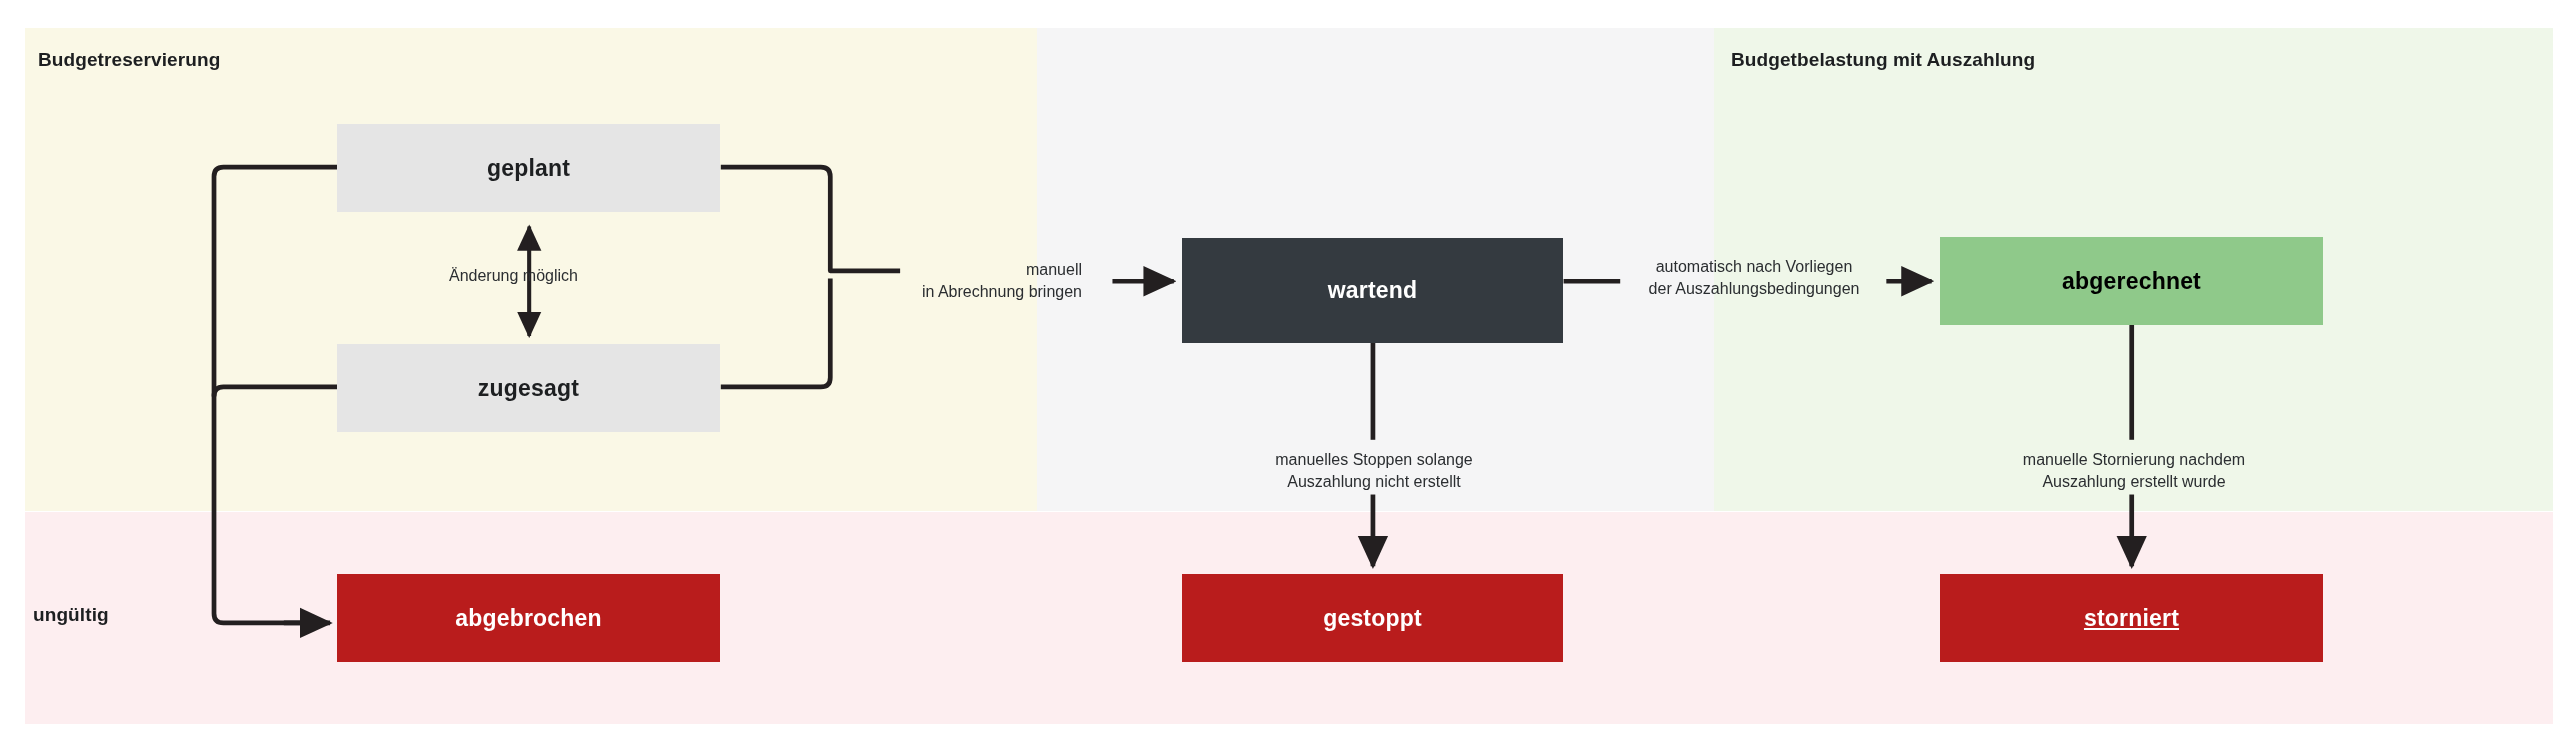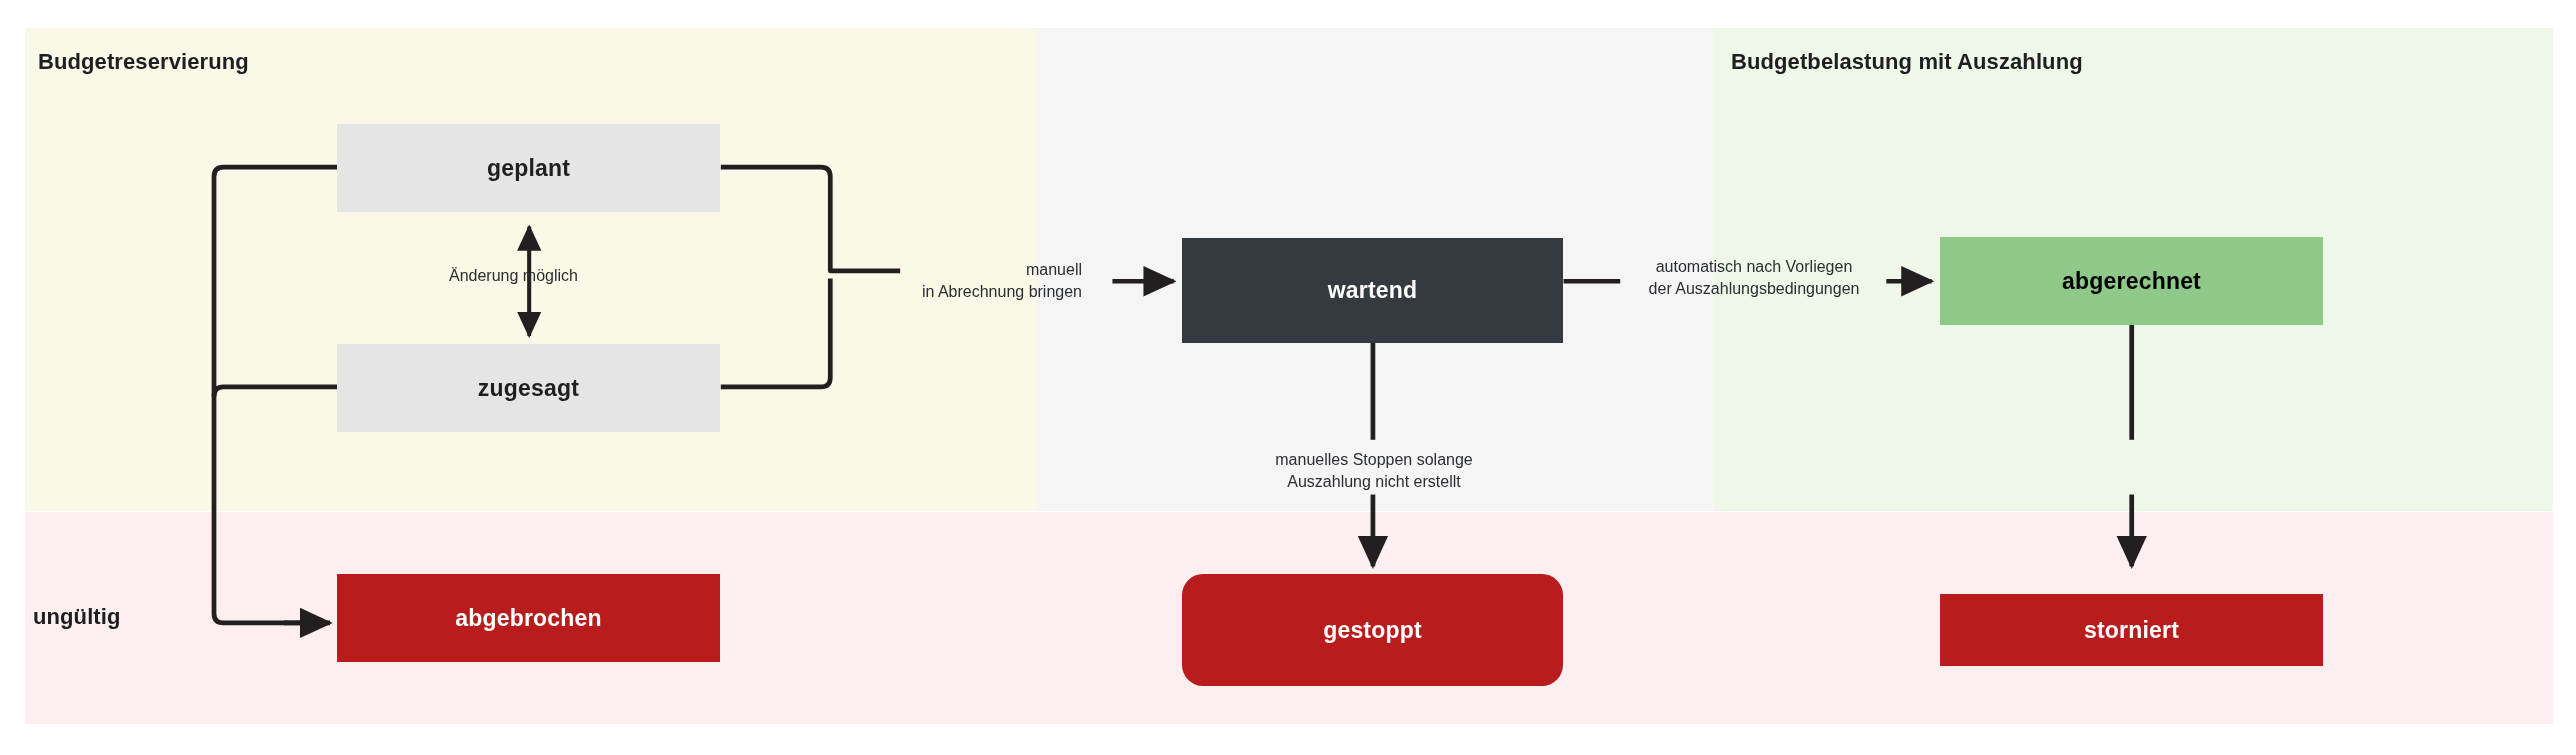--- a/index.html
+++ b/index.html
@@ -23,21 +23,21 @@
     position: absolute;
   }
   .band-reservierung { left: 24.6px;   top: 28px;  width: 1012px; height: 483px; background: #faf8e6; }
   .band-ohne         { left: 1037px; top: 28px;  width: 677px;  height: 483px; background: #f5f5f6; }
   .band-mit          { left: 1714px; top: 28px;  width: 839px;  height: 483px; background: #eff7e9; }
   .band-ungueltig    { left: 24.6px;   top: 512px; width: 2528px; height: 212px; background: #fdeef0; }
 
   
   .lane-title {
     position: absolute;
-    font-size: 22px;
+    font-size: 19px;
     font-weight: bold;
     color: #1d1f21;
     letter-spacing: 0.1px;
     white-space: nowrap;
   }
   .t-reservierung { left: 38px;   top: 49px; }
   .t-ohne         { left: 1054px; top: 49px; }
   .t-mit          { left: 1731px; top: 49px; }
   .t-ungueltig    { left: 33px;   top: 604px; }
 
@@ -55,22 +55,22 @@
   .node-orange { background: #e5e5e5; color: #1d1f21; }
   .node-dark   { background: #343a40; color: #ffffff; }
   .node-green  { background: #8fc98a; color: #000000; }
   .node-red    { background: #b91c1c; color: #ffffff; }
 
   .n-geplant     { left: 337px;  top: 124px; width: 383px; height: 88px; }
   .n-zugesagt    { left: 337px;  top: 344px; width: 383px; height: 88px; }
   .n-wartend     { left: 1182px; top: 238px; width: 381px; height: 105px; }
   .n-abgerechnet { left: 1940px; top: 237px; width: 383px; height: 88px; }
   .n-abgebrochen { left: 337px;  top: 574px; width: 383px; height: 88px; }
-  .n-gestoppt    { left: 1182px; top: 574px; width: 381px; height: 112px; border-radius: 21px; }
-  .n-storniert   { left: 1940px; top: 594px; width: 383px; height: 72px; }
+  .n-gestoppt    { left: 1182px; top: 574px; width: 381px; height: 88px; }
+  .n-storniert   { left: 1940px; top: 574px; width: 383px; height: 88px; text-decoration: underline; }
 
   
   .edge-label {
     position: absolute;
     font-size: 16px;
     color: #2b2e31;
     line-height: 1.35;
     white-space: nowrap;
   }
   .l-aenderung   { left: 449px;  top: 265px; }
@@ -157,15 +157,19 @@
     <div>automatisch nach Vorliegen</div>
     <div>der Auszahlungsbedingungen</div>
   </div>
 
 
   <div class="edge-label l-stoppen">
     <div>manuelles Stoppen solange</div>
     <div>Auszahlung nicht erstellt</div>
   </div>
 
+  <div class="edge-label l-stornierung">
+    <div>manuelle Stornierung nachdem</div>
+    <div>Auszahlung erstellt wurde</div>
+  </div>
 
 </div>
 
 
 </body></html>

